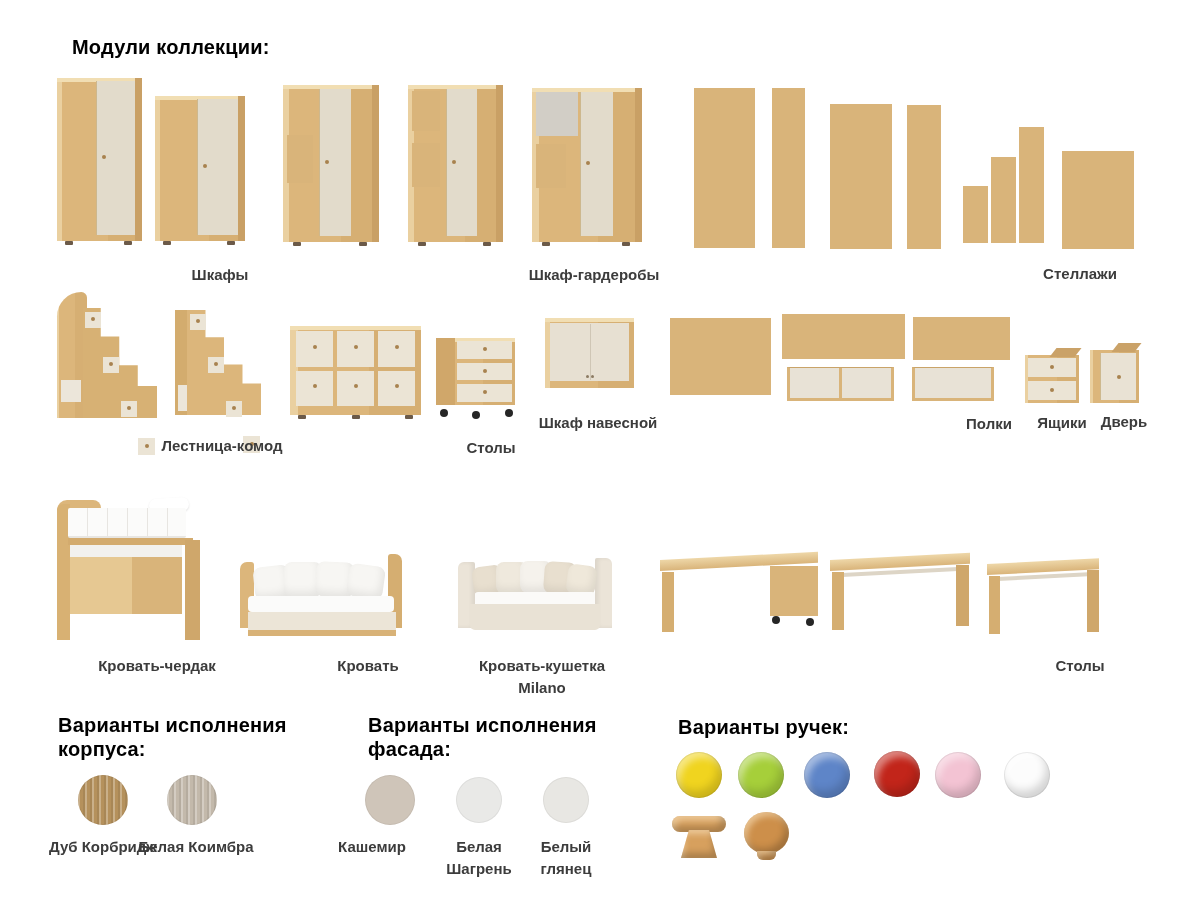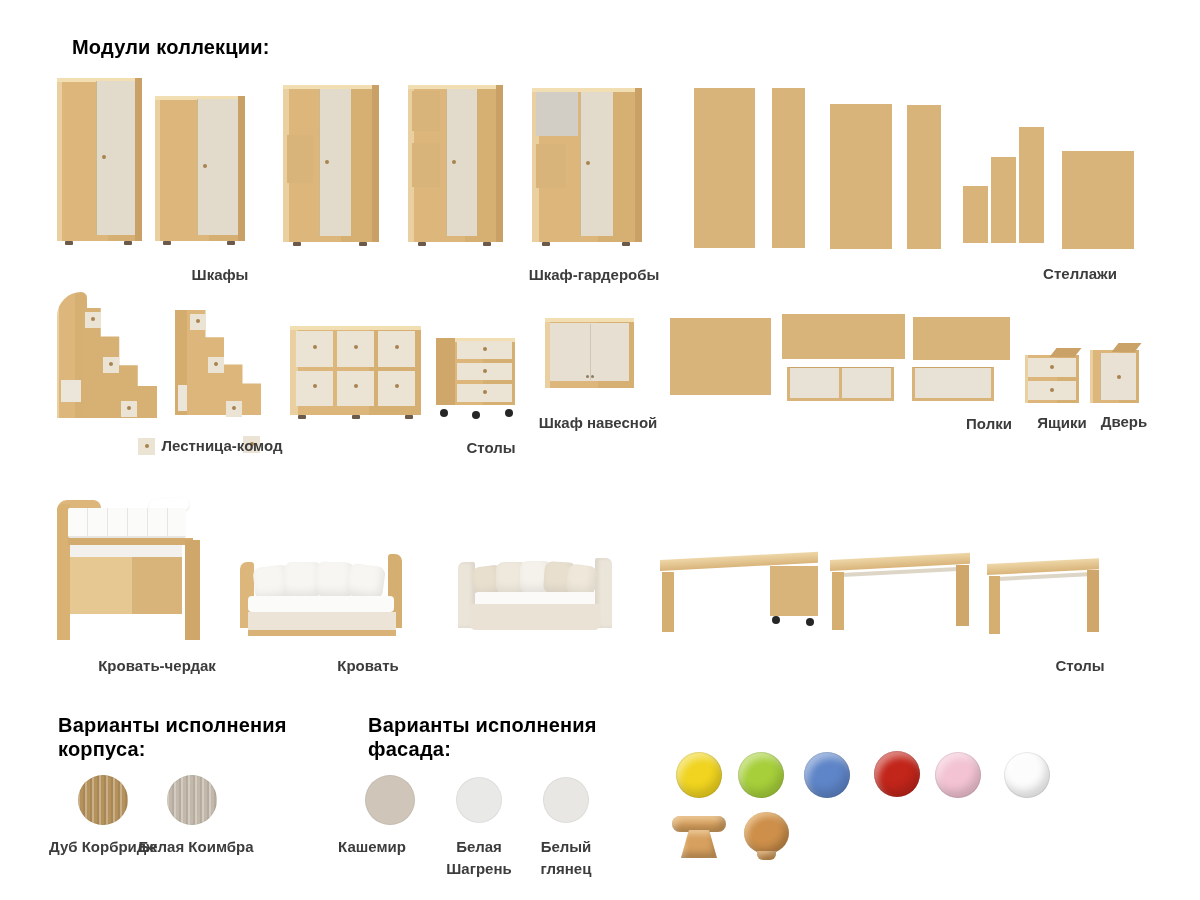--- a/index.html
+++ b/index.html
@@ -305,20 +305,21 @@
     <div style="left:0;top:10px;width:17px;height:66px;background:#ebe4d8;border-radius:6px 2px 0 0;box-shadow:inset -3px 0 4px rgba(0,0,0,.07)"></div>
     <div style="left:137px;top:6px;width:17px;height:70px;background:#ebe4d8;border-radius:2px 6px 0 0;box-shadow:inset 3px 0 4px rgba(0,0,0,.07)"></div>
     <div class="pillow" style="left:15px;top:14px;width:30px;height:30px;background:#e8dfcf;transform:rotate(-8deg)"></div>
     <div class="pillow" style="left:38px;top:10px;width:32px;height:32px;background:#efe9dd"></div>
     <div class="pillow" style="left:62px;top:9px;width:32px;height:32px;background:#f5f2ec"></div>
     <div class="pillow" style="left:86px;top:10px;width:32px;height:32px;background:#e8dfcf;transform:rotate(4deg)"></div>
     <div class="pillow" style="left:109px;top:13px;width:29px;height:30px;background:#efe8da;transform:rotate(8deg)"></div>
     <div style="left:17px;top:40px;width:120px;height:13px;background:#fbfaf8;border-radius:3px"></div>
     <div style="left:12px;top:52px;width:130px;height:26px;background:#e9e2d5;border-radius:0 0 5px 5px"></div>
   </div>
+  <div class="lbl c" style="left:462px;top:655px;width:160px">Кровать-кушетка Milano</div>
 
   <div class="furn" style="left:660px;top:550px;width:158px;height:84px">
     <div style="left:0;top:10px;width:158px;height:11px;background:linear-gradient(#eed7a8,#d9b47a);transform:skewY(-3deg);transform-origin:left"></div>
     <div style="left:2px;top:22px;width:12px;height:60px;background:#d5ae71"></div>
     <div class="cubes" style="left:110px;top:16px;width:48px;height:50px;grid-template-columns:1fr 1fr">
         <i></i>
         <i></i>
         <i></i>
         <i></i>
       </div>
@@ -346,20 +347,21 @@
   <div class="lbl c" style="left:136px;top:836px;width:120px">Белая Коимбра</div>
 
   <div class="hdg" style="left:368px;top:714px;width:240px">Варианты исполнения фасада:</div>
   <div class="swatch" style="left: 365px; top: 775px; background: rgb(207, 197, 185);"></div>
   <div class="swatch" style="left: 456px; top: 777px; width: 46px; height: 46px; background: rgb(233, 233, 231);"></div>
   <div class="swatch" style="left: 543px; top: 777px; width: 46px; height: 46px; background: rgb(232, 231, 227);"></div>
   <div class="lbl c" style="left:312px;top:836px;width:120px">Кашемир</div>
   <div class="lbl c" style="left:442px;top:836px;width:74px">Белая Шагрень</div>
   <div class="lbl c" style="left:529px;top:836px;width:74px">Белый глянец</div>
 
+  <div class="hdg" style="left:678px;top:716px;width:320px">Варианты ручек:</div>
   <div class="knob" style="left: 676px; top: 752px; background: rgb(240, 212, 31);"></div>
   <div class="knob" style="left: 738px; top: 752px; background: rgb(166, 207, 58);"></div>
   <div class="knob" style="left: 804px; top: 752px; background: rgb(94, 133, 200);"></div>
   <div class="knob" style="left: 874px; top: 751px; background: rgb(194, 37, 26);"></div>
   <div class="knob" style="left: 935px; top: 752px; background: rgb(243, 195, 211);"></div>
   <div class="knob" style="left: 1004px; top: 752px; background: rgb(252, 252, 252);"></div>
 
   <div>
     <div class="wknob" style="left: 672px; top: 816px; width: 54px; height: 16px; border-radius: 8px / 50%; background: rgb(215, 160, 94);"></div>
     <div class="wknob" style="left: 681px; top: 830px; width: 36px; height: 28px; clip-path: polygon(22% 0px, 78% 0px, 100% 100%, 0px 100%); background: rgb(215, 160, 94);"></div>

